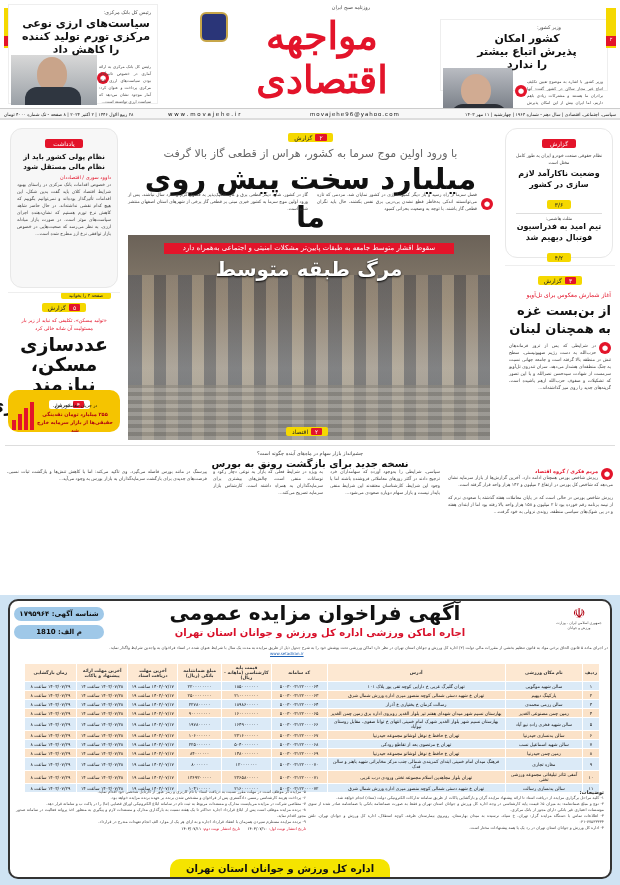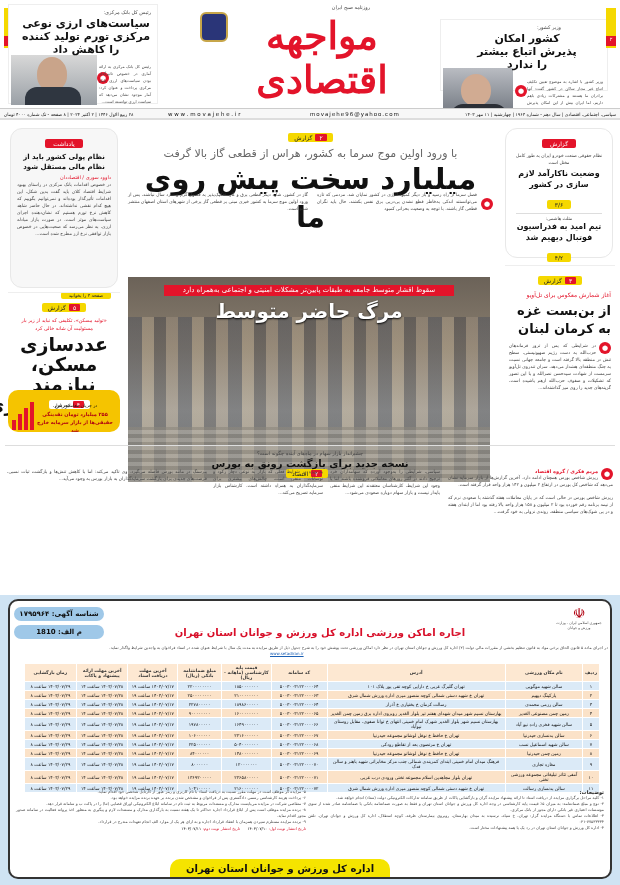--- a/index.html
+++ b/index.html
@@ -94,43 +94,43 @@
 
 <div class="abs" style="left:128px;top:125px;width:365px;height:100px;">
   <div style="text-align:center;"><span class="tag"><span class="num">۲</span><span>گزارش</span></span></div>
   <div style="font-size:11px;color:#666;text-align:center;margin-top:3px;">با ورود اولین موج سرما به کشور، هراس از قطعی گاز بالا گرفت</div>
   <div style="font-size:29px;font-weight:bold;text-align:center;line-height:38px;">میلیارد سخت پیش روی ما</div>
   <div class="abs" style="right:0;top:68px;"><span class="logo-dot">●</span></div>
   <div class="abs tiny" style="right:16px;top:66px;width:160px;font-size:4.5px;line-height:7px;">فصل سرما از راه رسید و باز دیگر کمبود انرژی در کشور نمایان شد. مردمی که تازه می‌توانستند اندکی به‌خاطر قطع نشدن پی‌درپی برق نفس بکشند، حال باید نگران قطعی گاز باشند. با توجه به وضعیت بحرانی کمبود</div>
   <div class="abs tiny" style="left:0;top:66px;width:180px;font-size:4.5px;line-height:7px;">گاز در کشور، شاید دیگر قطعی برق و گاز، تفکیک‌پذیر به فصول گرم و سرد سال نباشند، پس از ورود اولین موج سرما به کشور خبری مبنی بر قطعی گاز برخی از شهرهای استان اصفهان منتشر شده است.</div>
 </div>
 
-<div class="abs" style="left:128px;top:235px;width:362px;height:205px;background:linear-gradient(180deg,#6b6258 0%,#8a7f6f 35%,#a7a39a 65%,#8f8d85 100%);overflow:hidden;margin-top:42px;">
+<div class="abs" style="left:128px;top:235px;width:362px;height:205px;background:linear-gradient(180deg,#6b6258 0%,#8a7f6f 35%,#a7a39a 65%,#8f8d85 100%);overflow:hidden;">
   <div class="abs" style="left:0;top:40px;width:362px;height:165px;background:repeating-linear-gradient(90deg,rgba(60,70,90,.35) 0 14px,rgba(220,200,170,.25) 14px 26px,rgba(40,45,60,.3) 26px 38px,rgba(200,180,160,.2) 38px 50px);"></div>
   <div class="abs" style="left:0;top:150px;width:362px;height:55px;background:repeating-linear-gradient(0deg,rgba(180,175,165,.6) 0 4px,rgba(140,135,125,.6) 4px 8px);"></div>
   <div class="abs" style="left:36px;top:8px;width:290px;background:#e3142a;color:#fff;font-size:7px;text-align:center;line-height:11px;">سقوط اقشار متوسط جامعه به طبقات پایین‌تر مشکلات امنیتی و اجتماعی به‌همراه دارد</div>
-  <div class="abs" style="left:0;top:22px;width:362px;color:#fff;font-size:20px;font-weight:bold;text-align:center;text-shadow:0 1px 2px #000;">مرگ حاضر متوسط</div>
+  <div class="abs" style="left:0;top:22px;width:362px;color:#fff;font-size:20px;font-weight:bold;text-align:center;text-shadow:0 1px 2px #000;">مرگ طبقه متوسط</div>
   <div class="abs" style="left:158px;bottom:2px;"><span class="tag"><span class="num">۲</span><span>اقتصاد</span></span></div>
 </div>
 
 <div class="abs box" style="left:505px;top:128px;width:108px;height:130px;">
   <div style="text-align:center;margin-top:2px;"><span class="redtag">گزارش</span></div>
   <div style="font-size:4.5px;text-align:center;color:#444;line-height:7px;padding:2px 6px;">نظام حقوقی صنعت خودرو ایران به طور کامل مختل است</div>
   <div style="font-size:8px;font-weight:bold;text-align:center;line-height:11px;">وضعیت ناکارآمد لازم سازی در کشور</div>
   <div style="text-align:center;margin:2px 0;"><span class="yellowpill">۳/۶</span></div>
   <div style="border-top:1px solid #ddd;margin:0 10px;"></div>
   <div style="font-size:4.5px;text-align:center;color:#444;padding-top:2px;">مثلث هاشمی:</div>
   <div style="font-size:8px;font-weight:bold;text-align:center;line-height:11px;padding:0 4px;">تیم امید به فدراسیون فوتبال دیهیم شد</div>
   <div style="text-align:center;margin:2px 0;"><span class="yellowpill">۴/۲</span></div>
 </div>
 
 <div class="abs" style="left:505px;top:265px;width:110px;height:180px;border-top:1px solid #eee;">
   <div style="text-align:center;margin-top:2px;"><span class="tag"><span class="num">۳</span><span>گزارش</span></span></div>
   <div style="font-size:6px;color:#e3142a;padding:3px 4px;line-height:9px;">آغاز شمارش معکوس برای تل‌آویو</div>
-  <div style="font-size:13px;font-weight:bold;line-height:18px;padding:0 4px;">از بن‌بست غزه به کرمان لبنان</div>
+  <div style="font-size:13px;font-weight:bold;line-height:18px;padding:0 4px;">از بن‌بست غزه به همچنان لبنان</div>
   <div style="padding:4px;">
       <span class="logo-dot" style="float:right;margin-left:3px;">●</span>
     <div class="tiny" style="font-size:4.5px;line-height:7px;">در شرایطی که پس از ترور فرماندهان حزب‌الله به دست رژیم صهیونیستی، سطح تنش در منطقه بالا گرفته است و جامعه جهانی نسبت به جنگ منطقه‌ای هشدار می‌دهد، سران تندروی تل‌آویو سرمست از شهادت سیدحسن نصرالله و با این تصور که تشکیلات و صفوف حزب‌الله ازهم پاشیده است، گزینه‌های جدید را روی میز گذاشته‌اند...</div>
   </div>
 </div>
 
 <div class="abs" style="left:5px;top:445px;width:610px;height:150px;border-top:1px solid #ddd;">
   <div style="font-size:5px;text-align:center;color:#444;margin-top:4px;">چشم‌انداز بازار سهام در ماه‌های آینده چگونه است؟</div>
   <div style="font-size:10px;font-weight:bold;text-align:center;margin-top:2px;">نسخه جدید برای بازگشت رونق به بورس</div>
   <div class="abs" style="right:2px;top:22px;width:165px;">
@@ -144,20 +144,21 @@
   <div class="abs tiny" style="left:2px;top:22px;width:200px;height:125px;overflow:hidden;font-size:4.5px;line-height:7px;">پیرسنگ در مانند بورس فاصله می‌گیرد. وی تاکید می‌کند: اما با کاهش تنش‌ها و بازگشت ثبات نسبی، فرصت‌های جدیدی برای بازگشت سرمایه‌گذاران به بازار بورس به وجود می‌آید...</div>
 </div>
 
 <div class="abs" style="left:0;top:595px;width:620px;height:290px;background:#cfe3f3;">
   <div class="abs" style="left:8px;top:4px;width:604px;height:280px;background:#fff;border:2px solid #333;border-radius:10px;overflow:hidden;">
 
     <div class="abs" style="right:6px;top:4px;width:50px;height:40px;text-align:center;">
       <div style="font-size:14px;color:#b00010;">☫</div>
       <div style="font-size:3.5px;color:#444;line-height:5px;">جمهوری اسلامی ایران - وزارت ورزش و جوانان</div>
     </div>
+    <div class="abs" style="left:140px;top:0;width:330px;font-size:20px;font-weight:bold;text-align:center;">آگهی فراخوان مزایده عمومی</div>
     <div class="abs" style="left:110px;top:26px;width:400px;font-size:10px;font-weight:bold;color:#d8102a;text-align:center;">اجاره اماکن ورزشی اداره کل ورزش و جوانان استان تهران</div>
     <div class="abs" style="left:4px;top:6px;width:90px;height:14px;background:#9fc8e8;border-radius:8px;font-size:7px;font-weight:bold;text-align:center;line-height:14px;">شناسه آگهی: ۱۷۹۵۹۶۴</div>
     <div class="abs" style="left:4px;top:24px;width:90px;height:14px;background:#9fc8e8;border-radius:8px;font-size:7px;font-weight:bold;text-align:center;line-height:14px;">م الف: 1810</div>
     <div class="abs tiny" style="left:4px;top:44px;width:594px;font-size:4px;line-height:6px;">در اجرای ماده ۵ قانون الحاق برخی مواد به قانون تنظیم بخشی از مقررات مالی دولت (۲) اداره کل ورزش و جوانان استان تهران در نظر دارد اماکن ورزشی تحت پوشش خود را به شرح جدول ذیل از طریق مزایده به مدت یک سال با شرایط عنوان شده در اسناد فراخوان به واجدین شرایط واگذار نماید.</div>
     <div class="abs" style="left:260px;top:50px;font-size:4px;color:#1a5fb4;text-decoration:underline;direction:ltr;">www.setadiran.ir</div>
 
     <div class="abs" style="left:14px;top:62px;width:576px;">
       <table class="ad">
         <thead>
             <tr>

